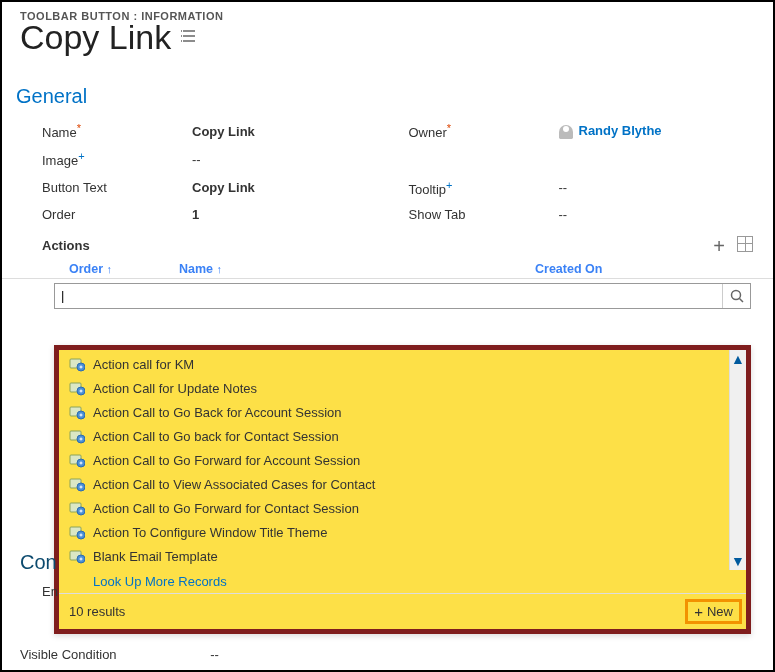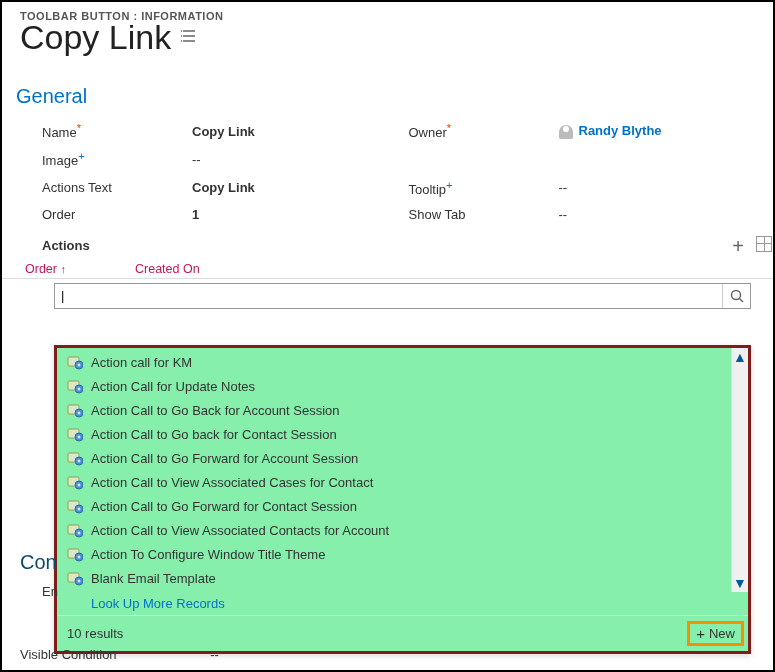--- a/index.html
+++ b/index.html
@@ -82,40 +82,41 @@
     position: absolute;
     top: 1px; left: 4px;
     width: 6px; height: 6px;
     background: #fff;
     border-radius: 50%;
   }
   .actions-header {
     display: flex;
     justify-content: space-between;
     align-items: center;
-    padding: 8px 1px 4px 40px;
+    padding: 8px 20px 4px 40px;
   }
   .actions-label { font-weight: 700; font-size: 13px; }
   .actions-tools { display: flex; gap: 12px; }
   .plus { font-size: 20px; color: #666; cursor: pointer; line-height: 1; }
   .grid-btn {
     width: 16px; height: 16px;
     border: 1px solid #999;
     background:
       linear-gradient(#999,#999) center/1px 100% no-repeat,
       linear-gradient(#999,#999) center/100% 1px no-repeat;
     cursor: pointer;
   }
   .grid-head {
     display: grid;
     grid-template-columns: 110px 1fr 180px 40px;
-    padding: 2px 18px 2px 23px;
+    padding: 2px 18px 2px 67px;
     border-bottom: 1px solid #ddd;
     font-size: 12.5px;
-    color: #be185d;
+    color: #3b82f6;
+    font-weight: bold;
   }
   .sort-arrow { font-size: 11px; }
   .search-row {
     display: flex;
     margin: 4px 22px 0 52px;
     border: 1px solid #999;
     height: 26px;
   }
   .search-input {
     flex: 1;
@@ -131,22 +132,22 @@
     align-items: center;
     justify-content: center;
     cursor: pointer;
     color: #666;
   }
   .dropdown {
     position: absolute;
     left: 52px;
     right: 22px;
     top: 343px;
-    border: 3px solid #7f1d1d;
-    background: #86efac;
+    border: 5px solid #7f1d1d;
+    background: #fde047;
     box-shadow: 0 2px 6px rgba(0,0,0,0.15);
   }
   .dd-body {
     display: flex;
   }
   .dd-list {
     flex: 1;
     padding: 2px 0;
     max-height: 248px;
   }
@@ -263,21 +264,21 @@
     </div>
   </div>
   <div class="form-row">
     <div class="form-label">
       <span>Image</span><span class="star-blue">+</span>
     </div>
     <div class="form-value">--</div>
   </div>
   <div class="form-row"></div>
   <div class="form-row">
-    <div class="form-label">Actions Text</div>
+    <div class="form-label">Button Text</div>
     <div class="form-value bold">Copy Link</div>
   </div>
   <div class="form-row">
     <div class="form-label">
       <span>Tooltip</span><span class="star-blue">+</span>
     </div>
     <div class="form-value">--</div>
   </div>
   <div class="form-row">
     <div class="form-label">Order</div>
@@ -292,20 +293,21 @@
 <div class="actions-header">
   <div class="actions-label">Actions</div>
   <div class="actions-tools">
     <div class="plus">+</div>
     <div class="grid-btn"></div>
   </div>
 </div>
 
 <div class="grid-head">
   <div><span>Order</span> <span class="sort-arrow">↑</span></div>
+  <div><span>Name</span> <span class="sort-arrow">↑</span></div>
   <div>Created On</div>
   <div></div>
 </div>
 
 <div class="search-row">
   <input class="search-input" value="|" style="">
   <div class="search-btn">
     <svg width="14" height="14" viewBox="0 0 14 14">
         <circle cx="6" cy="6" r="4.5" stroke="#666" stroke-width="1.5" fill="none"></circle>
         <line x1="9.5" y1="9.5" x2="13" y2="13" stroke="#666" stroke-width="1.5"></line>
@@ -395,31 +397,20 @@
         </div>
         <div class="dd-item">
           <span class="dd-icon">
             <svg width="16" height="16" viewBox="0 0 16 16">
               <rect x="1" y="3" width="11" height="9" rx="1" fill="#dbe7c5" stroke="#8aa35a"></rect>
               <circle cx="12" cy="11" r="4" fill="#4a8fd6" stroke="#2b6cb0"></circle>
               <rect x="10.5" y="10.5" width="3" height="1" fill="#fff"></rect>
               <rect x="11.5" y="9.5" width="1" height="3" fill="#fff"></rect>
             </svg>
           </span>
-          <span>Action Call to View Associated Contacts for Account</span>
-        </div>
-        <div class="dd-item">
-          <span class="dd-icon">
-            <svg width="16" height="16" viewBox="0 0 16 16">
-              <rect x="1" y="3" width="11" height="9" rx="1" fill="#dbe7c5" stroke="#8aa35a"></rect>
-              <circle cx="12" cy="11" r="4" fill="#4a8fd6" stroke="#2b6cb0"></circle>
-              <rect x="10.5" y="10.5" width="3" height="1" fill="#fff"></rect>
-              <rect x="11.5" y="9.5" width="1" height="3" fill="#fff"></rect>
-            </svg>
-          </span>
           <span>Action To Configure Window Title Theme</span>
         </div>
         <div class="dd-item">
           <span class="dd-icon">
             <svg width="16" height="16" viewBox="0 0 16 16">
               <rect x="1" y="3" width="11" height="9" rx="1" fill="#dbe7c5" stroke="#8aa35a"></rect>
               <circle cx="12" cy="11" r="4" fill="#4a8fd6" stroke="#2b6cb0"></circle>
               <rect x="10.5" y="10.5" width="3" height="1" fill="#fff"></rect>
               <rect x="11.5" y="9.5" width="1" height="3" fill="#fff"></rect>
             </svg>

